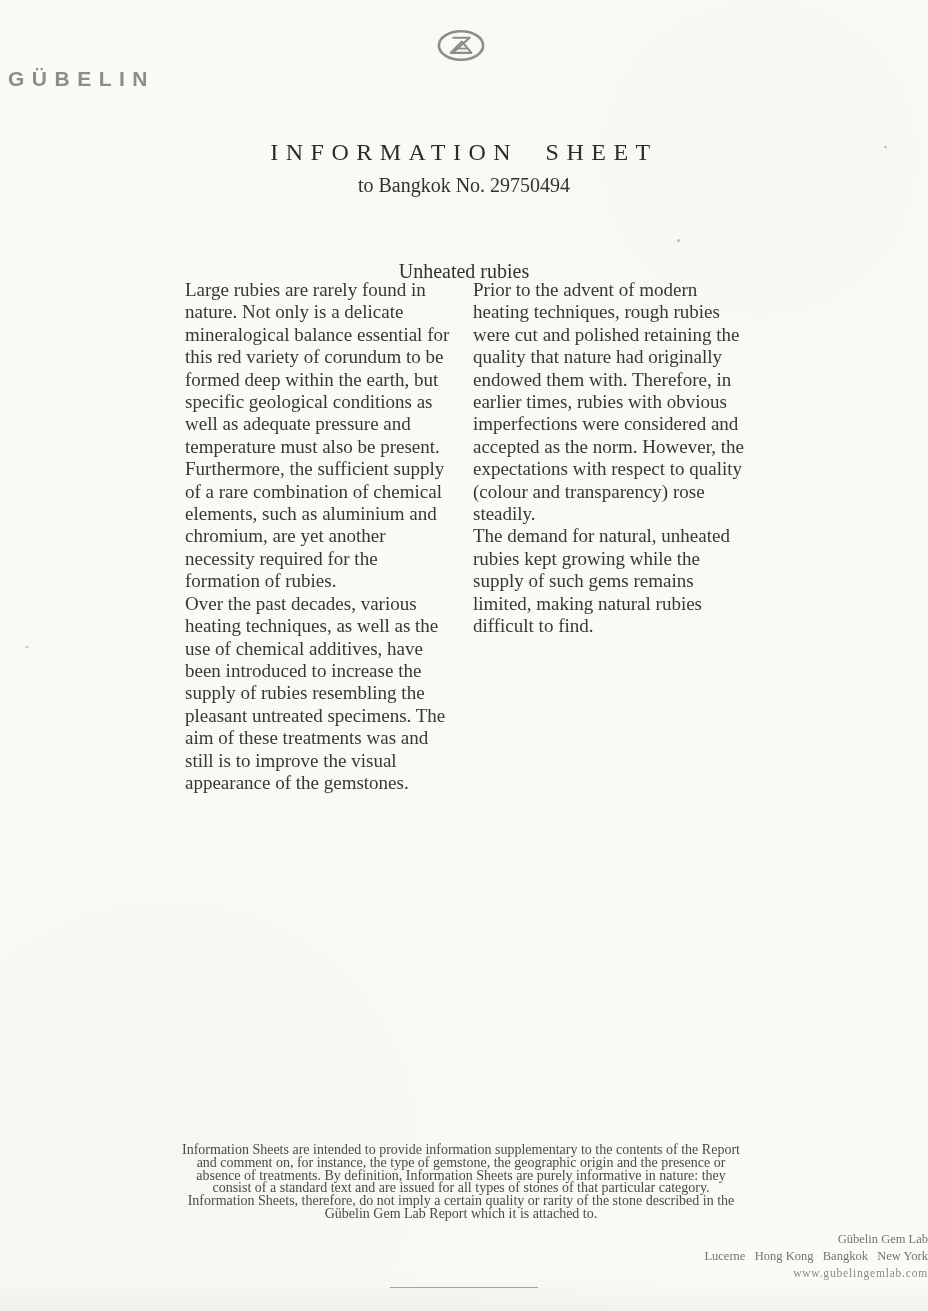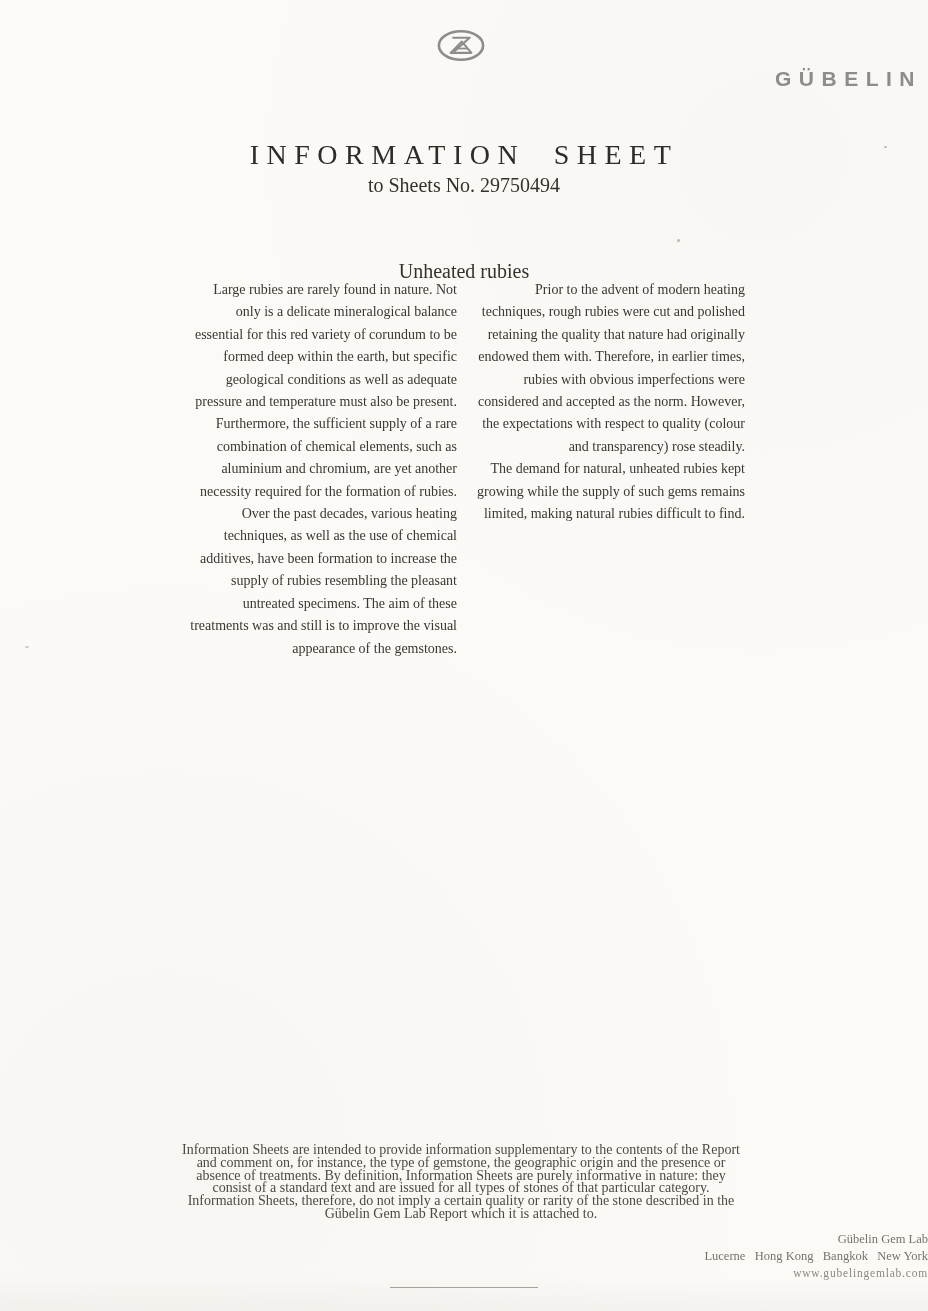--- a/index.html
+++ b/index.html
@@ -16,40 +16,40 @@
       linear-gradient(to top, rgba(120,115,105,0.06), rgba(120,115,105,0.0) 34px),
       radial-gradient(circle at 18% 88%, rgba(90,85,75,0.025), rgba(0,0,0,0) 45%),
       radial-gradient(circle at 82% 12%, rgba(90,85,75,0.02), rgba(0,0,0,0) 40%),
       #fbfaf7;
   }
 
   
   .logo-block {
     position: absolute;
     top: 27px; left: 0; right: 6px;
-    text-align: right;
+    text-align: left;
   }
   .logo-emblem { display: block; margin: 0 auto; }
   .logo-brand {
     display: block;
     margin-top: 3px;
     padding-left: 8px; 
     font-family: "Liberation Sans", "DejaVu Sans", sans-serif;
     font-size: 21px;
     font-weight: 600;
     letter-spacing: 7.5px;
     color: #8d8c89;
   }
 
   
   .doc-title {
     position: absolute;
     top: 139px; left: 0; right: 0;
     text-align: center;
-    font-size: 28px;
+    font-size: 24px;
     letter-spacing: 7.5px;
     word-spacing: 14px;
     color: #2e2c28;
   }
   .doc-subtitle {
     position: absolute;
     top: 174px; left: 0; right: 0;
     text-align: center;
     font-size: 20px;
     color: #34322d;
@@ -66,23 +66,23 @@
   
   .columns {
     position: absolute;
     top: 279px; left: 185px;
     width: 560px;
     display: flex;
     gap: 16px;
   }
   .col {
     width: 272px;
-    font-size: 14px;
+    font-size: 19px;
     line-height: 22.4px;
-    text-align: right;
+    text-align: left;
     color: #393732;
   }
   .col p + p { }
 
   
   .disclaimer {
     position: absolute;
     top: 1144px; left: 180px;
     width: 562px;
     font-size: 14px;
@@ -122,27 +122,27 @@
     <svg class="logo-emblem" width="52" height="37" viewBox="0 0 60 42" fill="none">
       <ellipse cx="30" cy="21" rx="25.5" ry="16.5" stroke="#8d8c89" stroke-width="3"></ellipse>
       <path d="M21 12 L40 12 L22.5 27.5" stroke="#8d8c89" stroke-width="2.4" stroke-linecap="round" stroke-linejoin="round"></path>
       <path d="M18 29.5 L42 29.5 L31 16.5 Z" stroke="#8d8c89" stroke-width="2.4" stroke-linejoin="round"></path>
       <path d="M24.5 24.5 L37.5 24.5" stroke="#8d8c89" stroke-width="2"></path>
     </svg>
     <span class="logo-brand">GÜBELIN</span>
   </div>
 
   <div class="doc-title">INFORMATION SHEET</div>
-  <div class="doc-subtitle"><span>to Sheets No.</span> <span>29750494</span></div>
+  <div class="doc-subtitle"><span>to Bangkok No.</span> <span>29750494</span></div>
   <div class="doc-heading">Unheated rubies</div>
 
   <div class="columns">
     <div class="col">
       <p>Large rubies are rarely found in nature. Not only is a delicate mineralogical balance essential for this red variety of corundum to be formed deep within the earth, but specific geological conditions as well as adequate pressure and temperature must also be present. Furthermore, the sufficient supply of a rare combination of chemical elements, such as aluminium and chromium, are yet another necessity required for the formation of rubies.</p>
-      <p>Over the past decades, various heating techniques, as well as the use of chemical additives, have been formation to increase the supply of rubies resembling the pleasant untreated specimens. The aim of these treatments was and still is to improve the visual appearance of the gemstones.</p>
+      <p>Over the past decades, various heating techniques, as well as the use of chemical additives, have been introduced to increase the supply of rubies resembling the pleasant untreated specimens. The aim of these treatments was and still is to improve the visual appearance of the gemstones.</p>
     </div>
     <div class="col">
       <p>Prior to the advent of modern heating techniques, rough rubies were cut and polished retaining the quality that nature had originally endowed them with. Therefore, in earlier times, rubies with obvious imperfections were considered and accepted as the norm. However, the expectations with respect to quality (colour and transparency) rose steadily.</p>
       <p>The demand for natural, unheated rubies kept growing while the supply of such gems remains limited, making natural rubies difficult to find.</p>
     </div>
   </div>
 
   <div class="disclaimer">Information Sheets are intended to provide information supplementary to the contents of the Report and comment on, for instance, the type of gemstone, the geographic origin and the presence or absence of treatments. By definition, Information Sheets are purely informative in nature: they consist of a standard text and are issued for all types of stones of that particular category. Information Sheets, therefore, do not imply a certain quality or rarity of the stone described in the Gübelin Gem Lab Report which it is attached to.</div>
 
   <div class="footer">

